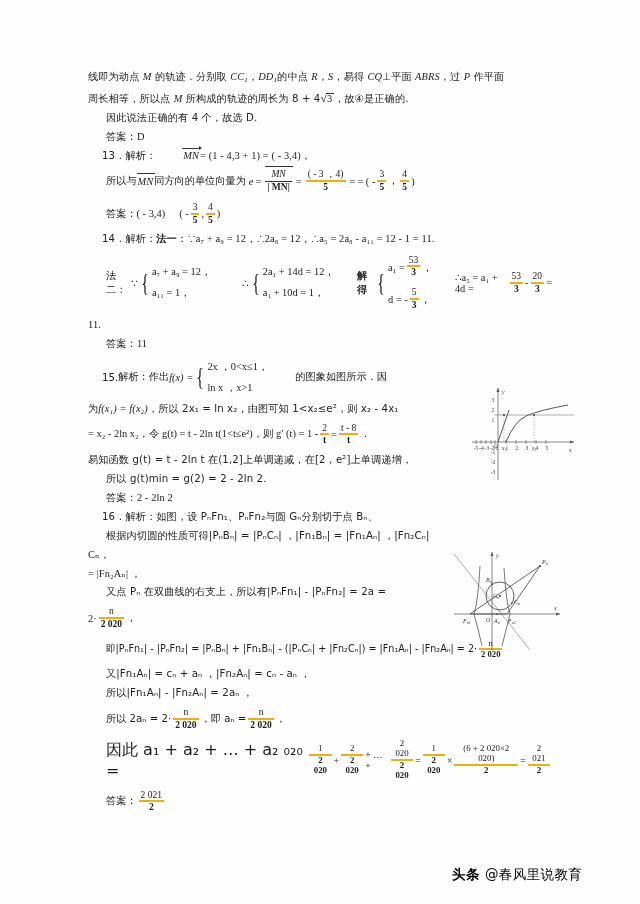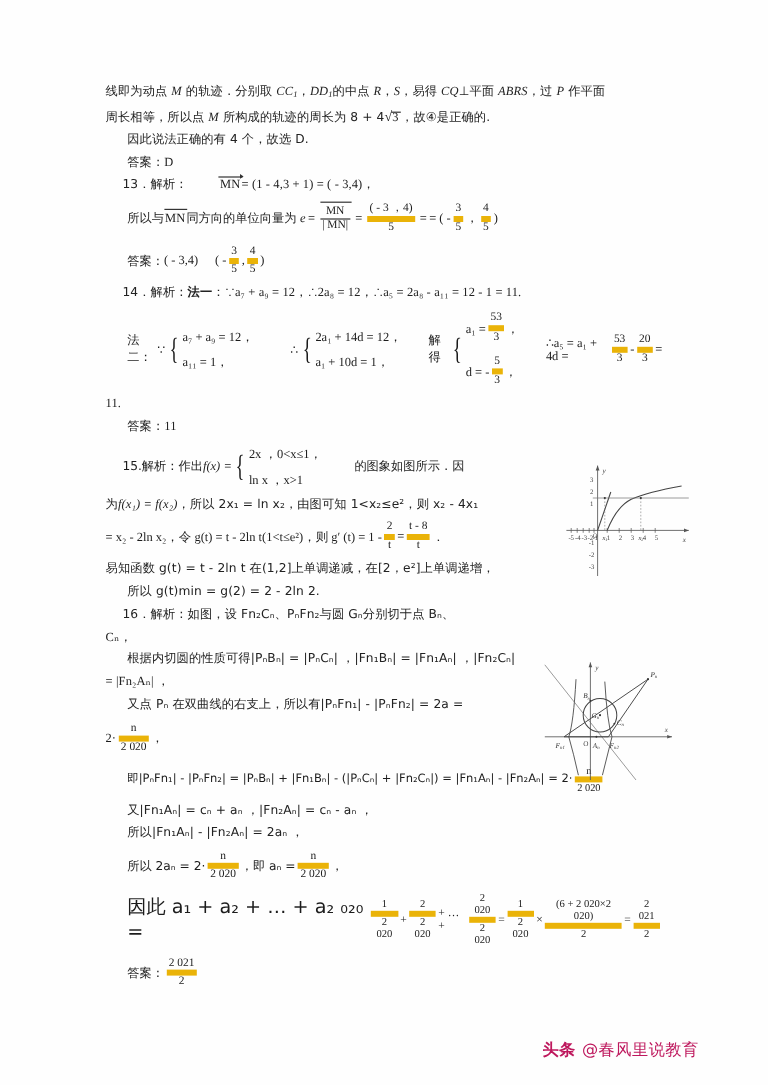--- a/index.html
+++ b/index.html
@@ -35,20 +35,21 @@
     letter-spacing: 0.1px;
     color: #222;
   }
   .indent1 { padding-left: 18px; }
   .indent-num { padding-left: 14px; }
   .cn { font-family: "DejaVu Sans", "Liberation Sans", sans-serif; font-size: 10.2px; }
   i, .it { font-style: italic; font-family: "Liberation Serif", serif; }
   .vec {
     position: relative;
     display: inline-block;
+    font-style: italic;
     padding: 0 1px;
   }
   .vec::after {
     content: "";
     position: absolute;
     left: 0; right: -1px; top: -3px;
     border-top: 1px solid #333;
   }
   .vec.arrow::before {
     content: "";
@@ -60,22 +61,22 @@
   }
   sub { font-size: 0.68em; vertical-align: -0.28em; font-style: italic; }
   .frac {
     display: inline-block;
     vertical-align: -0.52em;
     text-align: center;
     font-size: 0.92em;
     line-height: 1.12;
     margin: 0 2px;
   }
-  .frac .num { display: block; border-bottom: 5px solid #eab308; padding: 0 2px; }
-  .frac .den { display: block; padding: 0 2px; }
+  .frac .num { display: block; border-bottom: 2px solid #eab308; padding: 0 2px; }
+  .frac .den { display: block; padding: 0 2px; font-weight: bold; }
   .sqrt {
     display: inline-block;
     border-top: 1px solid #333;
     padding: 0 2px 0 1px;
     margin-left: -1px;
   }
   .radical { font-size: 1.12em; }
   .brace-sys {
     display: inline-flex;
     align-items: center;
@@ -116,21 +117,21 @@
   #fig-log { left: 468px; top: 384px; width: 110px; height: 100px; }
   #fig-hyp { left: 452px; top: 546px; width: 112px; height: 110px; }
   .fig svg { display: block; }
 
   .watermark {
     position: absolute;
     left: 452px;
     top: 866px;
     font-family: "DejaVu Sans", "Liberation Sans", sans-serif;
     font-size: 13.5px;
-    color: #be185d;
+    color: #000000;
     letter-spacing: 0.4px;
     white-space: nowrap;
     font-weight: bold;
   }
   .wm-at { font-weight: normal; }
 </style>
 </head>
 <body>
 
 <div class="page">
@@ -221,21 +222,21 @@
       <span class="sp36"></span>
       <span>∴</span>
       <span class="brace-sys">
         <span class="br">{</span>
         <span class="rows">
           <span>2a₁ + 14d = 12，</span>
           <span>a₁ + 10d = 1，</span>
         </span>
       </span>
       <span class="sp26"></span>
-      <span class="cn" style="font-weight:normal">解得</span>
+      <span class="cn" style="font-weight:bold">解得</span>
       <span class="brace-sys">
         <span class="br">{</span>
         <span class="rows" style="gap:9px">
           <span><span>a₁ =</span><span class="frac"><span class="num">53</span><span class="den">3</span></span><span class="cn">，</span></span>
           <span><span>d = -</span><span class="frac"><span class="num">5</span><span class="den">3</span></span><span class="cn">，</span></span>
         </span>
       </span>
       <span class="sp26"></span>
       <span>∴a₅ = a₁ + 4d =</span>
       <span class="frac">
@@ -293,31 +294,34 @@
     </div>
 
     <div class="ln">
       <span class="cn">易知函数 g(t) = t - 2ln t 在(1,2]上单调递减，在[2，e²]上单调递增，</span>
     </div>
 
     <div class="ln indent1">
       <span class="cn">所以 g(t)min = g(2) = 2 - 2ln 2.</span>
     </div>
 
+    <div class="ln indent1">
+      <span class="cn">答案：</span><span>2 - 2ln 2</span>
+    </div>
 
     <div class="ln indent-num">
-      <span class="cn">16．</span><span class="cn">解析：</span><span class="cn">如图，设 Fn₂Cₙ、PₙFn₂与圆 Gₙ分别切于点 Bₙ、</span>
+      <span class="cn">16．</span><span class="cn">解析：</span><span class="cn">如图，设 PₙFn₁、PₙFn₂与圆 Gₙ分别切于点 Bₙ、</span>
+    </div>
+
+    <div class="ln indent1">
+      <span class="cn">根据内切圆的性质可得|PₙBₙ| = |PₙCₙ| ，|Fn₁Bₙ| = |Fn₁Aₙ| ，|Fn₂Cₙ|</span>
     </div>
 
     <div class="ln">
       <span>Cₙ，</span>
-    </div>
-
-    <div class="ln indent1">
-      <span class="cn">根据内切圆的性质可得|PₙBₙ| = |PₙCₙ| ，|Fn₁Bₙ| = |Fn₁Aₙ| ，|Fn₂Cₙ|</span>
     </div>
 
     <div class="ln">
       <span>= |Fn₂Aₙ| ，</span>
     </div>
 
     <div class="ln indent1">
       <span class="cn">又点 Pₙ 在双曲线的右支上，所以有|PₙFn₁| - |PₙFn₂| = 2a =</span>
     </div>
 

